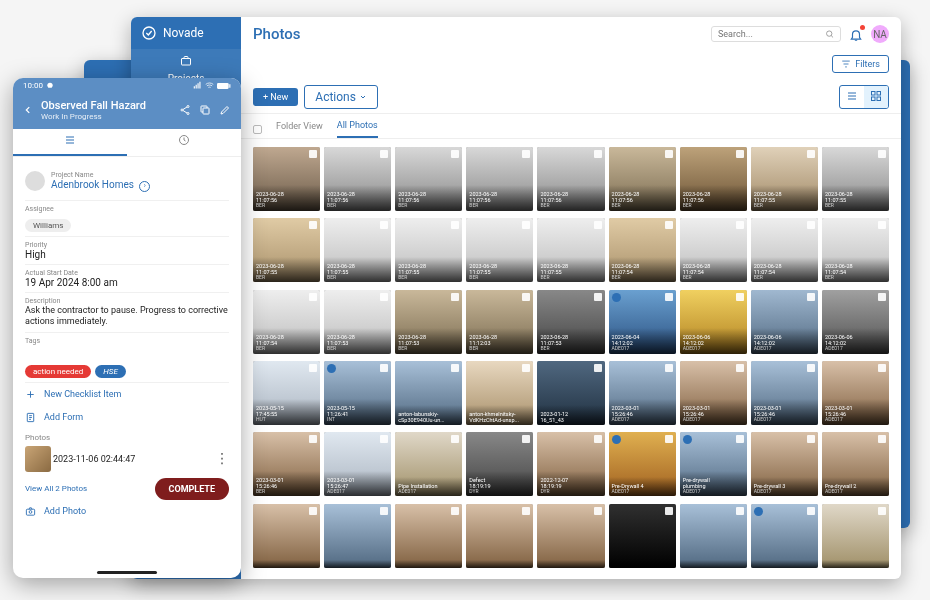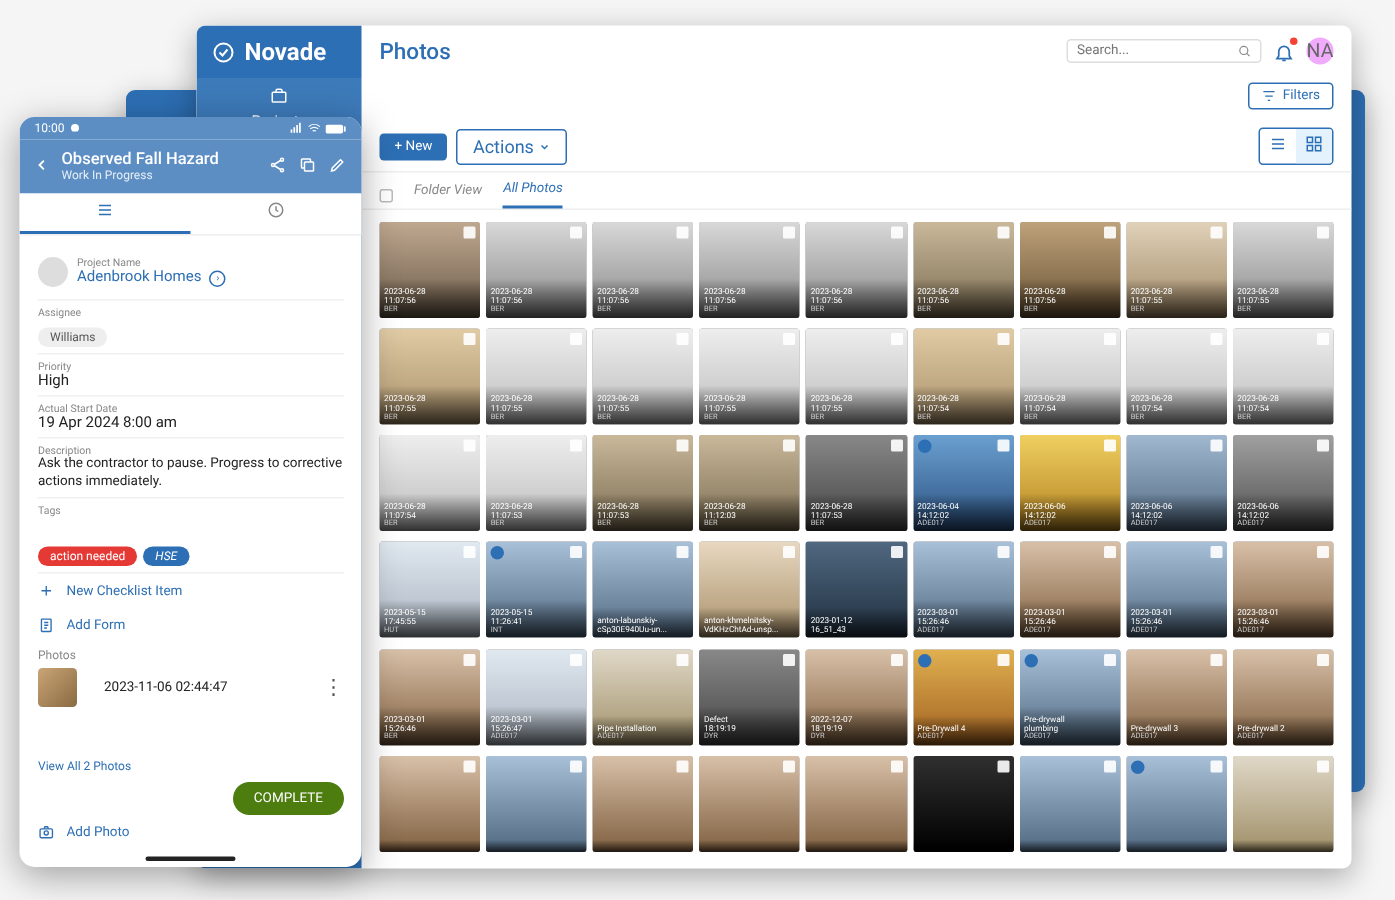--- a/index.html
+++ b/index.html
@@ -4,47 +4,47 @@
 <style>
   * { box-sizing: border-box; margin: 0; padding: 0; font-family: -apple-system, BlinkMacSystemFont, "Segoe UI", Roboto, Helvetica, Arial, sans-serif; }
   body { width: 930px; height: 600px; background: #f5f5f5; position: relative; overflow: hidden; }
 
   
   .bg-card { position: absolute; left: 84px; top: 60px; width: 826px; height: 468px; background: #2d6fb4; border-radius: 6px; box-shadow: 0 6px 20px rgba(0,0,0,0.3); }
 
   
   .desktop { position: absolute; left: 131px; top: 17px; width: 770px; height: 562px; background: #fff; border-radius: 6px; box-shadow: 0 6px 20px rgba(0,0,0,0.3); display: flex; overflow: hidden; }
   .side { width: 110px; background: #2d6fb4; color: #fff; flex-shrink: 0; }
-  .brand { display: flex; align-items: center; gap: 6px; padding: 8px 10px; font-size: 16px; font-weight: 700; }
+  .brand { display: flex; align-items: center; gap: 6px; padding: 8px 10px; font-size: 12px; font-weight: 400; }
   .brand svg { width: 16px; height: 16px; }
   .nav-item { display: flex; align-items: center; gap: 6px; padding: 6px 10px; font-size: 10px; background: rgba(255,255,255,0.08); flex-direction: column; }
   .nav-item svg { width: 12px; height: 12px; }
 
   .main { flex: 1; display: flex; flex-direction: column; min-width: 0; }
   .topbar { display: flex; align-items: center; padding: 8px 12px; gap: 8px; }
   .title-h { font-size: 15px; color: #2d6fb4; font-weight: 500; }
   .spacer { flex: 1; }
   .search-box { display: flex; align-items: center; border: 1px solid #ddd; border-radius: 3px; padding: 2px 6px; width: 130px; }
   .search-box input { border: none; outline: none; font-size: 9px; width: 100%; color: #888; }
   .search-box svg { width: 10px; height: 10px; color: #888; }
   .bell { width: 14px; height: 14px; color: #2d6fb4; position: relative; }
   .bell::after { content: ""; position: absolute; top: -2px; right: -2px; width: 5px; height: 5px; background: #f44336; border-radius: 50%; }
-  .avatar-sm { width: 18px; height: 18px; border-radius: 50%; background: #f0abfc; color: #666; font-size: 13px; display: flex; align-items: center; justify-content: center; }
+  .avatar-sm { width: 18px; height: 18px; border-radius: 50%; background: #f0abfc; color: #666; font-size: 10px; display: flex; align-items: center; justify-content: center; }
 
   .filters-row { display: flex; align-items: center; padding: 4px 12px 8px; gap: 6px; justify-content: flex-end; }
   .filters-btn { display: flex; align-items: center; gap: 4px; border: 1px solid #2d6fb4; color: #2d6fb4; padding: 3px 8px; font-size: 9px; border-radius: 3px; cursor: pointer; }
 
   .toolbar { display: flex; align-items: center; padding: 4px 12px; gap: 6px; border-bottom: 1px solid #eee; }
   .btn-new { background: #2d6fb4; color: #fff; padding: 4px 10px; font-size: 9px; border-radius: 3px; cursor: pointer; }
   .btn-actions { border: 1px solid #2d6fb4; color: #2d6fb4; padding: 4px 10px; font-size: 12px; border-radius: 3px; display: flex; align-items: center; gap: 3px; cursor: pointer; }
   .view-toggle { display: flex; border: 1px solid #2d6fb4; border-radius: 3px; overflow: hidden; }
   .view-toggle div { padding: 4px 6px; font-size: 10px; color: #2d6fb4; cursor: pointer; }
   .view-toggle div.active { background: #e3f2fd; }
 
-  .tabs-row { display: flex; align-items: center; padding: 6px 12px 0; gap: 14px; font-size: 9px; color: #888; border-bottom: 1px solid #eee; font-style: italic; }
+  .tabs-row { display: flex; align-items: center; padding: 6px 12px 0; gap: 14px; font-size: 9px; color: #888; border-bottom: 1px solid #eee; }
   .tabs-row .cb { width: 9px; height: 9px; border: 1px solid #bbb; border-radius: 2px; }
   .tab { padding-bottom: 6px; cursor: pointer; }
   .tab.active { color: #2d6fb4; border-bottom: 2px solid #2d6fb4; }
 
   .grid { flex: 1; overflow: auto; padding: 8px 12px; display: grid; grid-template-columns: repeat(9, 1fr); gap: 4px; }
   .photo { position: relative; aspect-ratio: 1.05; border-radius: 2px; overflow: hidden; background: #999; }
   .photo .img { position: absolute; inset: 0; }
   .photo .cb2 { position: absolute; top: 3px; right: 3px; width: 8px; height: 8px; background: rgba(255,255,255,0.9); border-radius: 1px; }
   .photo .badge { position: absolute; top: 3px; left: 3px; width: 9px; height: 9px; background: #2d6fb4; border-radius: 50%; }
   .photo .cap { position: absolute; bottom: 0; left: 0; right: 0; background: linear-gradient(transparent, rgba(0,0,0,0.75)); color: #fff; padding: 6px 3px 2px; }
@@ -73,24 +73,24 @@
   .field-value { font-size: 10px; color: #222; }
   .link { color: #2d6fb4; }
   .chip { display: inline-block; background: #eee; color: #555; font-size: 8px; padding: 2px 8px; border-radius: 10px; margin-top: 2px; }
   .section { padding: 4px 0; border-bottom: 1px solid #f0f0f0; }
   .tags { display: flex; gap: 4px; }
   .tag-red { background: #e53935; color: #fff; font-size: 8px; padding: 2px 8px; border-radius: 10px; }
   .tag-blue { background: #2d6fb4; color: #fff; font-size: 8px; padding: 2px 8px; border-radius: 10px; font-style: italic; }
   .add-row { display: flex; align-items: center; gap: 8px; padding: 6px 0; color: #2d6fb4; font-size: 9px; cursor: pointer; }
   .add-row svg { width: 11px; height: 11px; }
   .photos-h { font-size: 8px; color: #888; padding-top: 4px; }
-  .m-photo-row { display: flex; align-items: center; gap: 18px; padding: 4px 0; }
+  .m-photo-row { display: flex; align-items: center; gap: 2px; padding: 4px 0; }
   .m-thumb { width: 26px; height: 26px; border-radius: 3px; background: linear-gradient(135deg,#c9a576,#8a6a42); }
   .m-photo-row .ts { font-size: 9px; color: #222; flex: 1; }
-  .complete-btn { background: #4d7c0f; color: #fff; font-size: 9px; font-weight: 400; padding: 6px 14px; border-radius: 14px; cursor: pointer; margin-top: 44px; }
+  .complete-btn { background: #7f1d1d; color: #fff; font-size: 9px; font-weight: 700; padding: 6px 14px; border-radius: 14px; cursor: pointer; }
   .m-link { font-size: 8px; color: #2d6fb4; padding: 2px 0; cursor: pointer; }
   .m-homebar { height: 3px; width: 60px; background: #222; border-radius: 2px; margin: 4px auto; }
   .dots { font-size: 14px; color: #555; cursor: pointer; line-height: 0.5; }
   .expand-circle { display:inline-flex; width:11px; height:11px; border:1px solid #2d6fb4; border-radius:50%; align-items:center; justify-content:center; color:#2d6fb4; font-size:7px; margin-left:3px; }
 </style>
 </head>
 <body>
 
 <div class="bg-card"></div>
 

